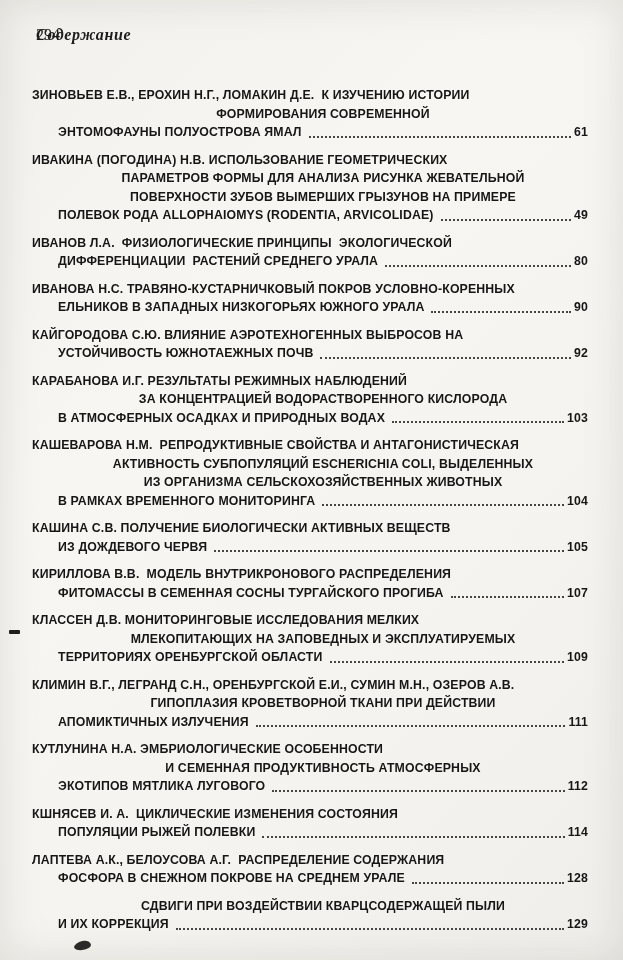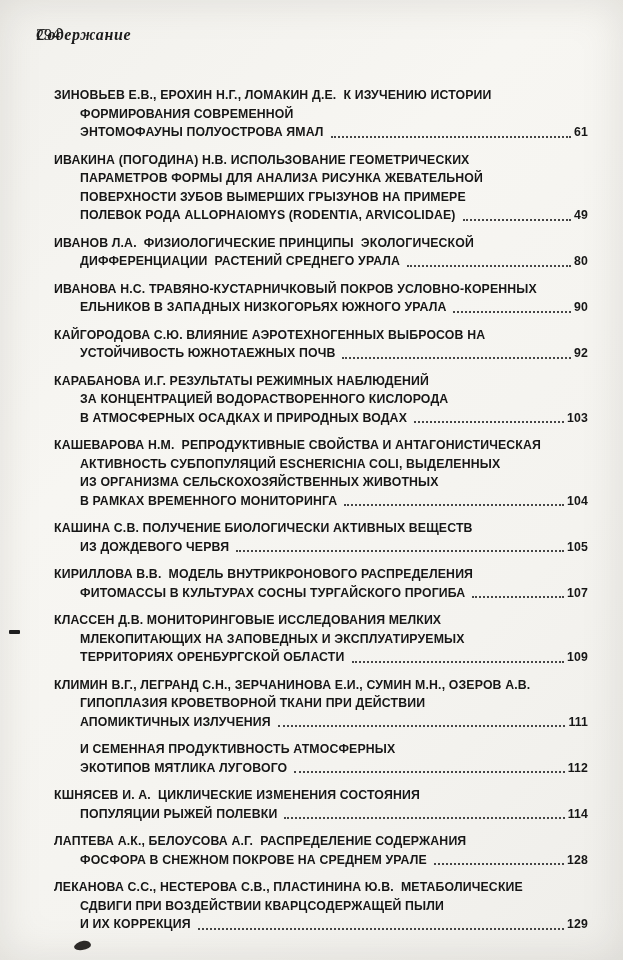--- a/index.html
+++ b/index.html
@@ -27,32 +27,32 @@
   }
   .page-title {
     position: absolute; left: 0; right: 60px; top: 0;
     text-align: left;
     font-family: "Liberation Serif", serif;
     font-style: italic; font-weight: 600;
     font-size: 16px; letter-spacing: 0.6px; color: #1c1c1c;
   }
   .toc {
     position: absolute;
-    top: 86px; left: 54px; right: 35px;
+    top: 86px; left: 32px; right: 35px;
   }
   .entry { margin-bottom: 9px; }
   .line {
     font-size: 12.3px;
     font-weight: 700;
     line-height: 18.5px;
     color: #161616;
     letter-spacing: 0.15px;
     white-space: pre;
   }
-  .line.cont { padding-left: 26px; }
+  .line.cont { padding-left: 26px; text-align: center; }
   .line.leader { display: flex; align-items: baseline; white-space: normal; }
   .line.leader .txt { white-space: pre; flex: 0 0 auto; }
   .line.leader .dots {
     flex: 1 1 auto;
     min-width: 14px;
     border-bottom: 2px dotted #454545;
     align-self: flex-end;
     margin: 0 3px 4px 7px;
   }
   .line.leader .pg { flex: 0 0 auto; font-weight: 700; }
@@ -148,44 +148,45 @@
         <div class="line">КАШИНА С.В. ПОЛУЧЕНИЕ БИОЛОГИЧЕСКИ АКТИВНЫХ ВЕЩЕСТВ</div>
         <div class="line cont leader">
           <span class="txt">ИЗ ДОЖДЕВОГО ЧЕРВЯ</span>
           <span class="dots"></span>
           <span class="pg">105</span>
         </div>
       </div>
       <div class="entry">
         <div class="line">КИРИЛЛОВА В.В.  МОДЕЛЬ ВНУТРИКРОНОВОГО РАСПРЕДЕЛЕНИЯ</div>
         <div class="line cont leader">
-          <span class="txt">ФИТОМАССЫ В КУЛЬТУРАХ СОСНЫ ТУРГАЙСКОГО ПРОГИБА</span>
+          <span class="txt">ФИТОМАССЫ В СЕМЕННАЯ СОСНЫ ТУРГАЙСКОГО ПРОГИБА</span>
           <span class="dots"></span>
           <span class="pg">107</span>
         </div>
       </div>
       <div class="entry">
         <div class="line">КЛАССЕН Д.В. МОНИТОРИНГОВЫЕ ИССЛЕДОВАНИЯ МЕЛКИХ</div>
         <div class="line cont">МЛЕКОПИТАЮЩИХ НА ЗАПОВЕДНЫХ И ЭКСПЛУАТИРУЕМЫХ</div>
         <div class="line cont leader">
           <span class="txt">ТЕРРИТОРИЯХ ОРЕНБУРГСКОЙ ОБЛАСТИ</span>
           <span class="dots"></span>
           <span class="pg">109</span>
         </div>
       </div>
       <div class="entry">
-        <div class="line">КЛИМИН В.Г., ЛЕГРАНД С.Н., ЗЕРЧАНИНОВА Е.И., СУМИН М.Н., ОЗЕРОВ А.В.</div>
+        <div class="line">КЛИМИН В.Г., ЛЕГРАНД С.Н., ОРЕНБУРГСКОЙ Е.И., СУМИН М.Н., ОЗЕРОВ А.В.</div>
         <div class="line cont">ГИПОПЛАЗИЯ КРОВЕТВОРНОЙ ТКАНИ ПРИ ДЕЙСТВИИ</div>
         <div class="line cont leader">
           <span class="txt">АПОМИКТИЧНЫХ ИЗЛУЧЕНИЯ</span>
           <span class="dots"></span>
           <span class="pg">111</span>
         </div>
       </div>
       <div class="entry">
+        <div class="line">КУТЛУНИНА Н.А. ЭМБРИОЛОГИЧЕСКИЕ ОСОБЕННОСТИ</div>
         <div class="line cont">И СЕМЕННАЯ ПРОДУКТИВНОСТЬ АТМОСФЕРНЫХ</div>
         <div class="line cont leader">
           <span class="txt">ЭКОТИПОВ МЯТЛИКА ЛУГОВОГО</span>
           <span class="dots"></span>
           <span class="pg">112</span>
         </div>
       </div>
       <div class="entry">
         <div class="line">КШНЯСЕВ И. А.  ЦИКЛИЧЕСКИЕ ИЗМЕНЕНИЯ СОСТОЯНИЯ</div>
         <div class="line cont leader">
@@ -196,21 +197,20 @@
       </div>
       <div class="entry">
         <div class="line">ЛАПТЕВА А.К., БЕЛОУСОВА А.Г.  РАСПРЕДЕЛЕНИЕ СОДЕРЖАНИЯ</div>
         <div class="line cont leader">
           <span class="txt">ФОСФОРА В СНЕЖНОМ ПОКРОВЕ НА СРЕДНЕМ УРАЛЕ</span>
           <span class="dots"></span>
           <span class="pg">128</span>
         </div>
       </div>
       <div class="entry">
-        <div class="line">ЛЕКАНОВА С.С., НЕСТЕРОВА С.В., ПЛАСТИНИНА Ю.В.  МЕТАБОЛИЧЕСКИЕ</div>
         <div class="line cont">СДВИГИ ПРИ ВОЗДЕЙСТВИИ КВАРЦСОДЕРЖАЩЕЙ ПЫЛИ</div>
         <div class="line cont leader">
           <span class="txt">И ИХ КОРРЕКЦИЯ</span>
           <span class="dots"></span>
           <span class="pg">129</span>
         </div>
       </div>
     </div>
 
   <div class="margin-dash"></div>

